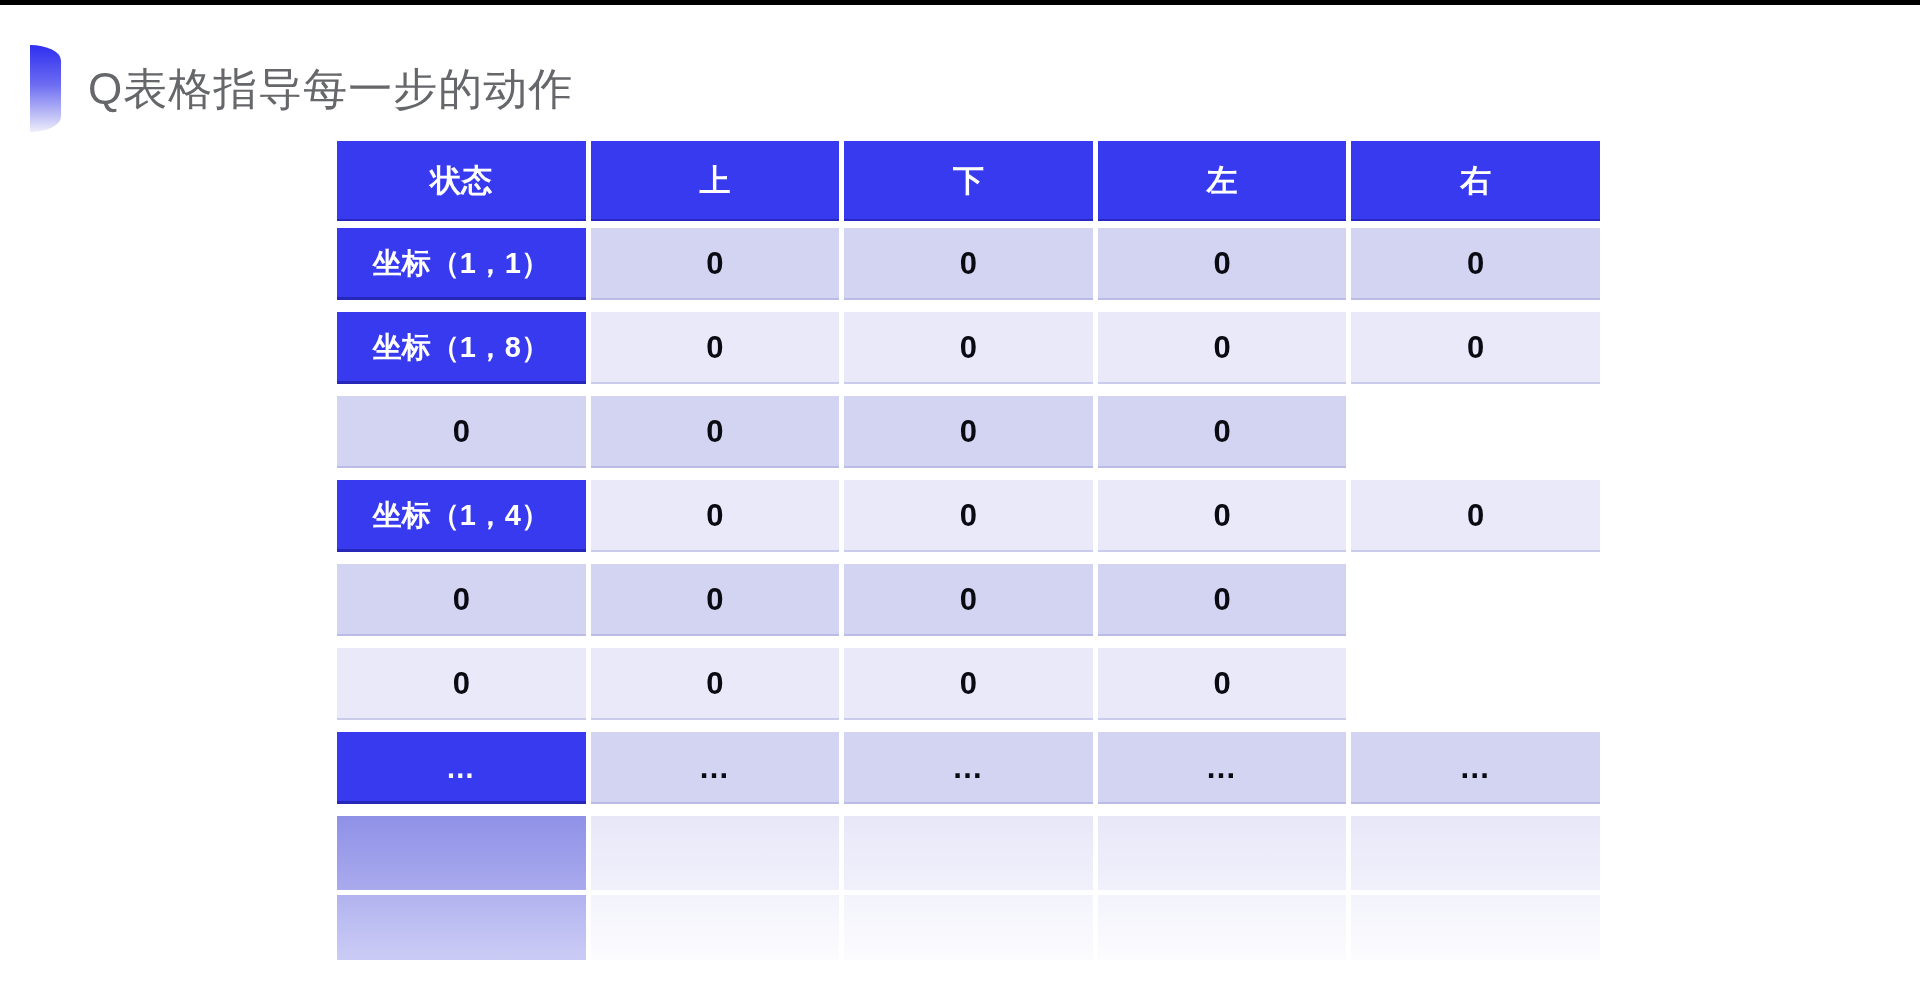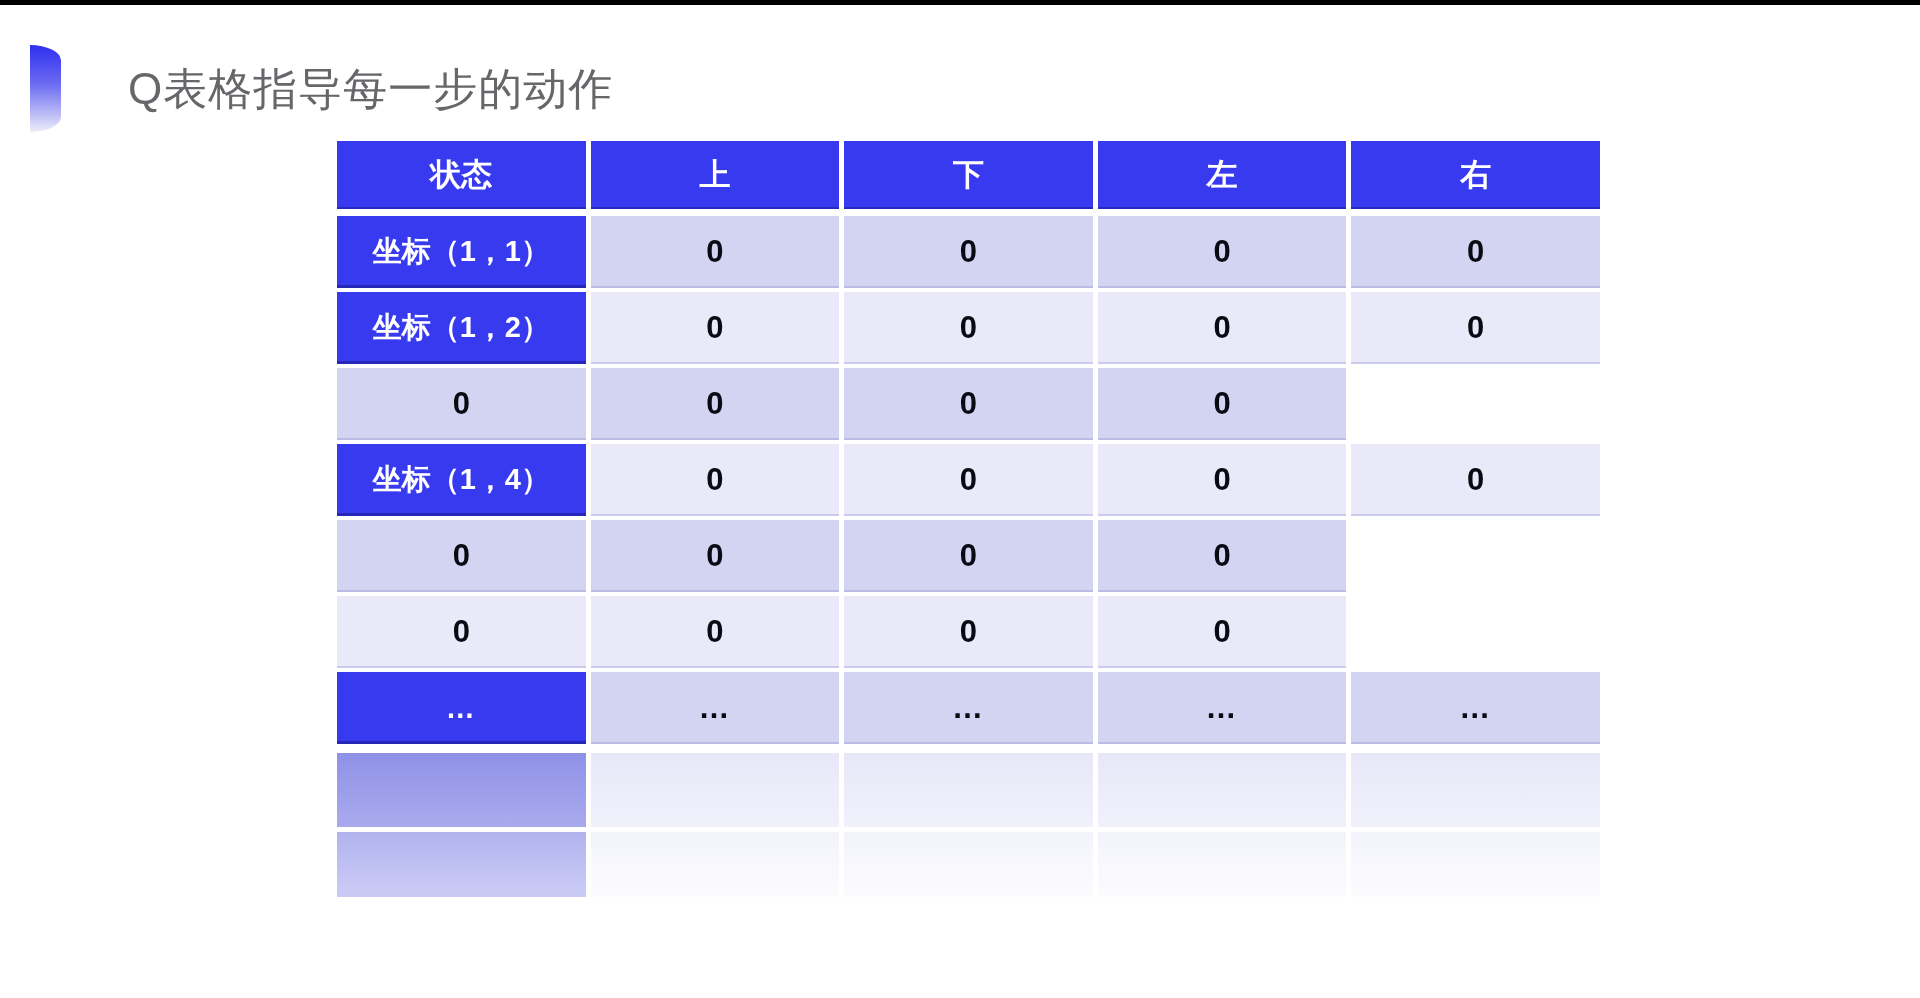--- a/index.html
+++ b/index.html
@@ -25,44 +25,43 @@
     background: linear-gradient(180deg, #2f2ff0 0%, #6b6bf2 45%, #c9c9f7 85%, #eeeefc 100%);
     border-radius: 0 87px 87px 0 / 0 50% 50% 0;
     margin-right: 27px;
   }
   .slide-title {
     font-size: 44px;
     color: #66676a;
     letter-spacing: 1px;
     font-weight: 400;
     line-height: 87px;
-    margin-left: 40px;
   }
   
   .q-table {
     position: absolute; left: 337px; top: 141px;
     width: 1263px;
   }
   .tr {
     display: grid;
     grid-template-columns: repeat(5, 1fr);
     column-gap: 5px;
   }
   .cell {
     display: flex; align-items: center; justify-content: center;
     font-weight: bold;
   }
-  .header-row { height: 68px; margin-bottom: 7px; }
+  .header-row { height: 80px; margin-bottom: 7px; }
   .header-row .cell {
     background: #383af0;
     color: #ffffff;
     font-size: 31px;
     box-shadow: inset 0 -2px 0 rgba(20,20,130,0.45);
   }
-  .data-row { height: 72px; margin-bottom: 4px; }
+  .data-row { height: 72px; margin-bottom: 12px; }
   .data-row .cell-label {
     background: #383af0;
     color: #ffffff;
     font-size: 29px;
     box-shadow: inset 0 -3px 0 rgba(20,20,130,0.5);
   }
   .data-row .cell-val {
     color: #0a0a12;
     font-size: 31px;
     box-shadow: inset 0 -2px 0 rgba(125,125,205,0.28);
@@ -112,21 +111,21 @@
 
   <div class="tr data-row row-odd">
     <div class="cell cell-label">坐标（1，1）</div>
     <div class="cell cell-val">0</div>
     <div class="cell cell-val">0</div>
     <div class="cell cell-val">0</div>
     <div class="cell cell-val">0</div>
   </div>
 
   <div class="tr data-row row-even">
-    <div class="cell cell-label">坐标（1，2）</div>
+    <div class="cell cell-label">坐标（1，8）</div>
     <div class="cell cell-val">0</div>
     <div class="cell cell-val">0</div>
     <div class="cell cell-val">0</div>
     <div class="cell cell-val">0</div>
   </div>
 
   <div class="tr data-row row-odd">
     <div class="cell cell-val">0</div>
     <div class="cell cell-val">0</div>
     <div class="cell cell-val">0</div>

